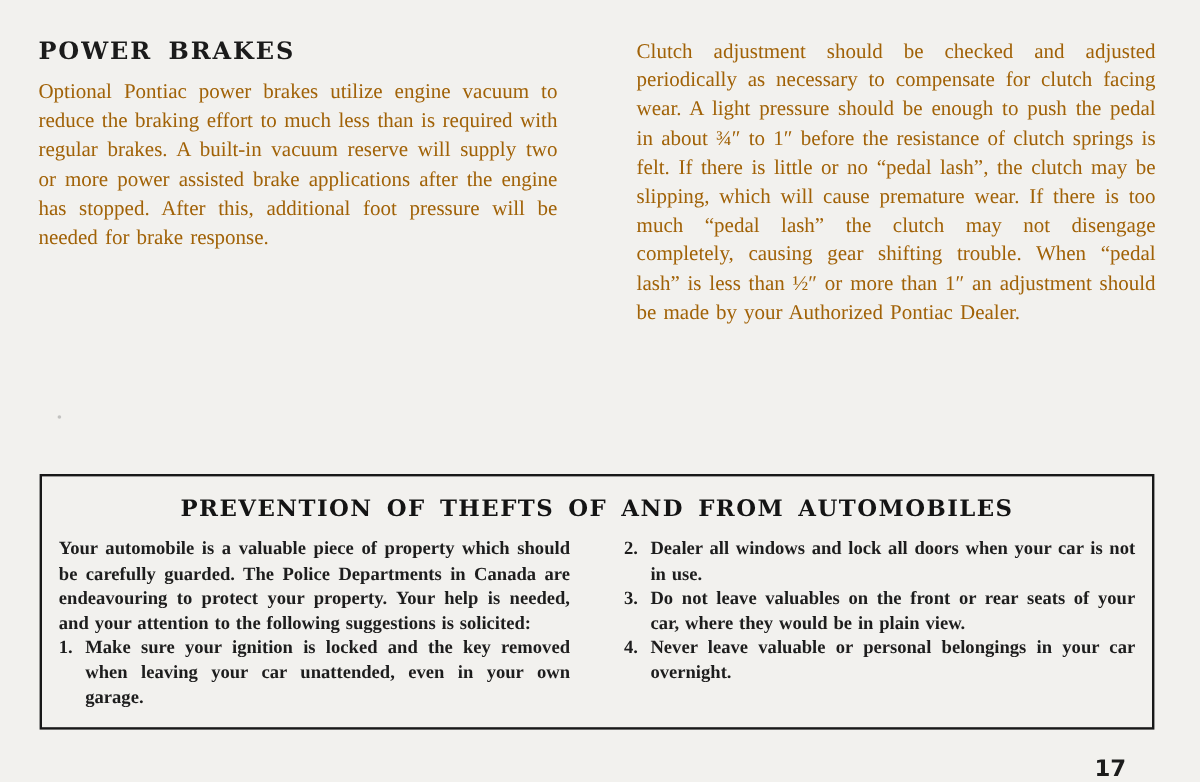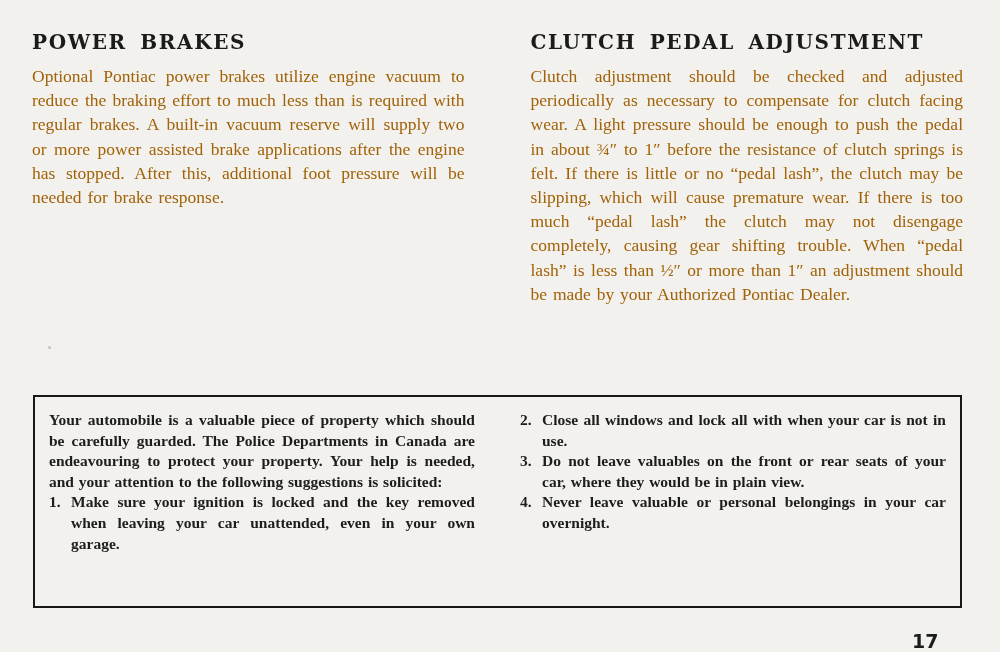--- a/index.html
+++ b/index.html
@@ -108,43 +108,43 @@
 <div class="page">
 
   <div class="columns">
 
     <section class="col">
       <h2 class="section-heading">POWER BRAKES</h2>
       <p class="body-par">Optional Pontiac power brakes utilize engine vacuum to reduce the braking effort to much less than is required with regular brakes. A built-in vacuum reserve will supply two or more power assisted brake applications after the engine has stopped. After this, additional foot pressure will be needed for brake response.</p>
     </section>
 
     <section class="col">
-      <h2 class="section-heading">CLUTCH PEDAL ADJUSTMENT</h2>
       <p class="body-par">Clutch adjustment should be checked and adjusted periodically as necessary to compensate for clutch facing wear. A light pressure should be enough to push the pedal in about ¾″ to 1″ before the resistance of clutch springs is felt. If there is little or no “pedal lash”, the clutch may be slipping, which will cause premature wear. If there is too much “pedal lash” the clutch may not disengage completely, causing gear shifting trouble. When “pedal lash” is less than ½″ or more than 1″ an adjustment should be made by your Authorized Pontiac Dealer.</p>
     </section>
 
   </div>
 
   <div class="speck"></div>
 
   <div class="theft-box">
+    <h3 class="box-title">PREVENTION OF THEFTS OF AND FROM AUTOMOBILES</h3>
     <div class="box-cols">
 
       <div class="box-col">
         <p class="box-intro">Your automobile is a valuable piece of property which should be carefully guarded. The Police Departments in Canada are endeavouring to protect your property. Your help is needed, and your attention to the following suggestions is solicited:</p>
         <div class="list-item">
           <span class="num">1.</span>
           <span class="itext">Make sure your ignition is locked and the key removed when leaving your car unattended, even in your own garage.</span>
         </div>
       </div>
 
       <div class="box-col">
         <div class="list-item">
           <span class="num">2.</span>
-          <span class="itext">Close all windows and lock all with when your car is not in use.</span>
+          <span class="itext">Dealer all windows and lock all doors when your car is not in use.</span>
         </div>
         <div class="list-item">
           <span class="num">3.</span>
           <span class="itext">Do not leave valuables on the front or rear seats of your car, where they would be in plain view.</span>
         </div>
         <div class="list-item">
           <span class="num">4.</span>
           <span class="itext">Never leave valuable or personal belongings in your car overnight.</span>
         </div>
       </div>

